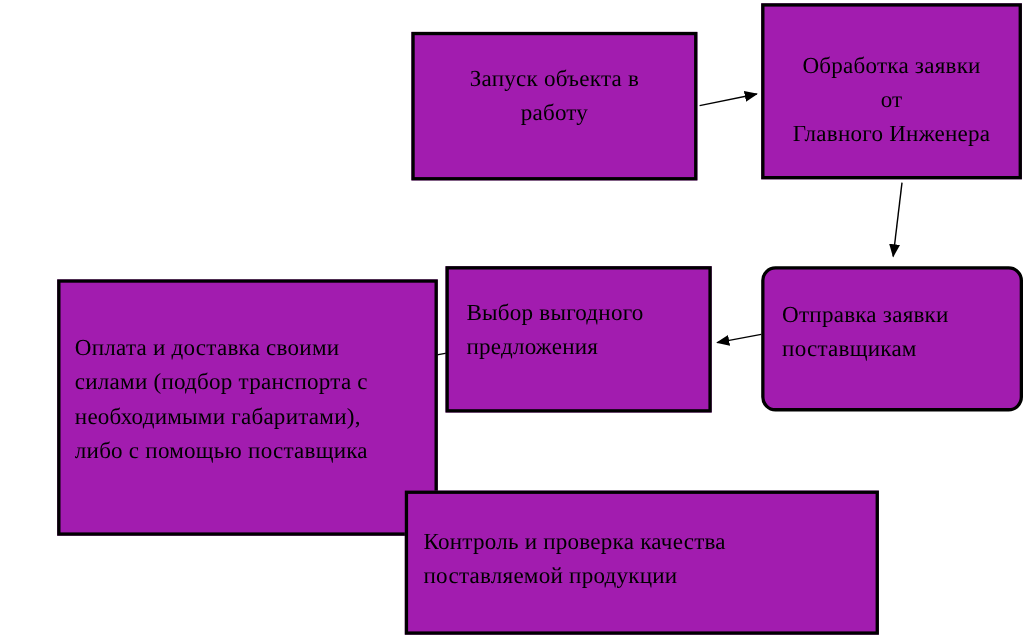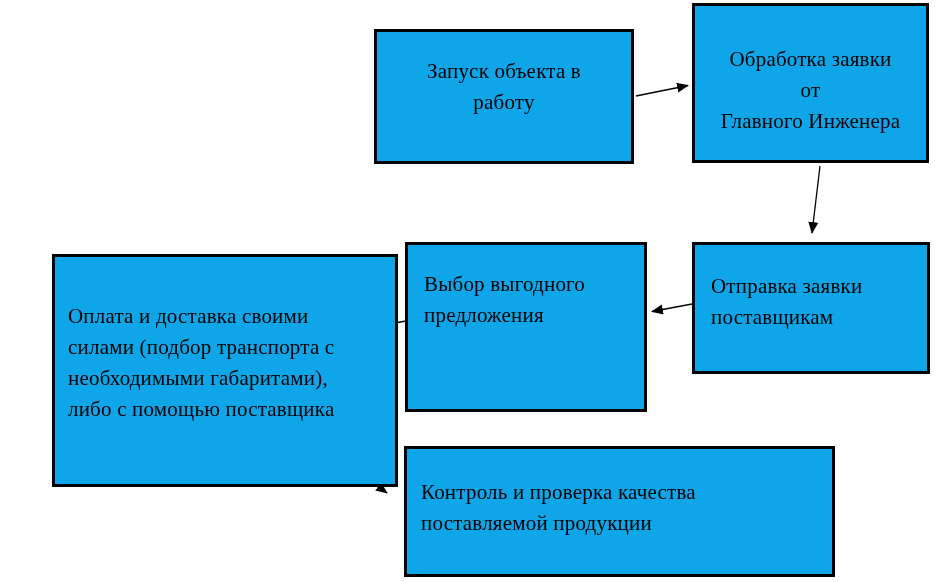--- a/index.html
+++ b/index.html
@@ -13,36 +13,36 @@
     height: 582px;
     background: #ffffff;
     font-family: "Liberation Serif", "DejaVu Serif", serif;
     color: #000000;
     overflow: hidden;
   }
   .node {
     position: absolute;
     box-sizing: border-box;
     border: 3px solid #000000;
-    background: #0ea5e9;
+    background: #a21caf;
   }
   .node-label {
     font-size: 21px;
     line-height: 31px;
     letter-spacing: 0.2px;
     white-space: pre-line;
     color: #000000;
   }
   
   .node-start    { left: 374px; top: 29px;  width: 260px; height: 135px; padding: 24px 8px 0;          text-align: center; }
   .node-process  { left: 692px; top: 3px;   width: 237px; height: 160px; padding: 38px 24px 0;          text-align: center; }
-  .node-send     { left: 692px; top: 242px; width: 238px; height: 132px; padding: 26px 8px 0 16px;     text-align: left; }
-  .node-choose   { left: 405px; top: 242px; width: 242px; height: 170px; padding: 24px 8px 12px 16px;     text-align: left; }
+  .node-send     { left: 692px; top: 242px; width: 238px; height: 132px; padding: 26px 8px 0 16px;     text-align: left; border-radius: 13px; }
+  .node-choose   { left: 405px; top: 242px; width: 242px; height: 133px; padding: 24px 8px 12px 16px;     text-align: left; }
   .node-payment  { left: 4px;   top: 254px; width: 346px; height: 233px; padding: 44px 4px 0 13px;     text-align: left; margin-left: 48px; }
-  .node-quality  { left: 404px; top: 446px; width: 431px; height: 131px; padding: 28px 10px 0 14px;    text-align: left; }
+  .node-quality  { left: 368px; top: 446px; width: 431px; height: 131px; padding: 28px 10px 0 14px;    text-align: left; }
 
   .edges-layer {
     position: absolute;
     left: 0;
     top: 0;
     width: 935px;
     height: 582px;
     pointer-events: none;
   }
   .edge {

